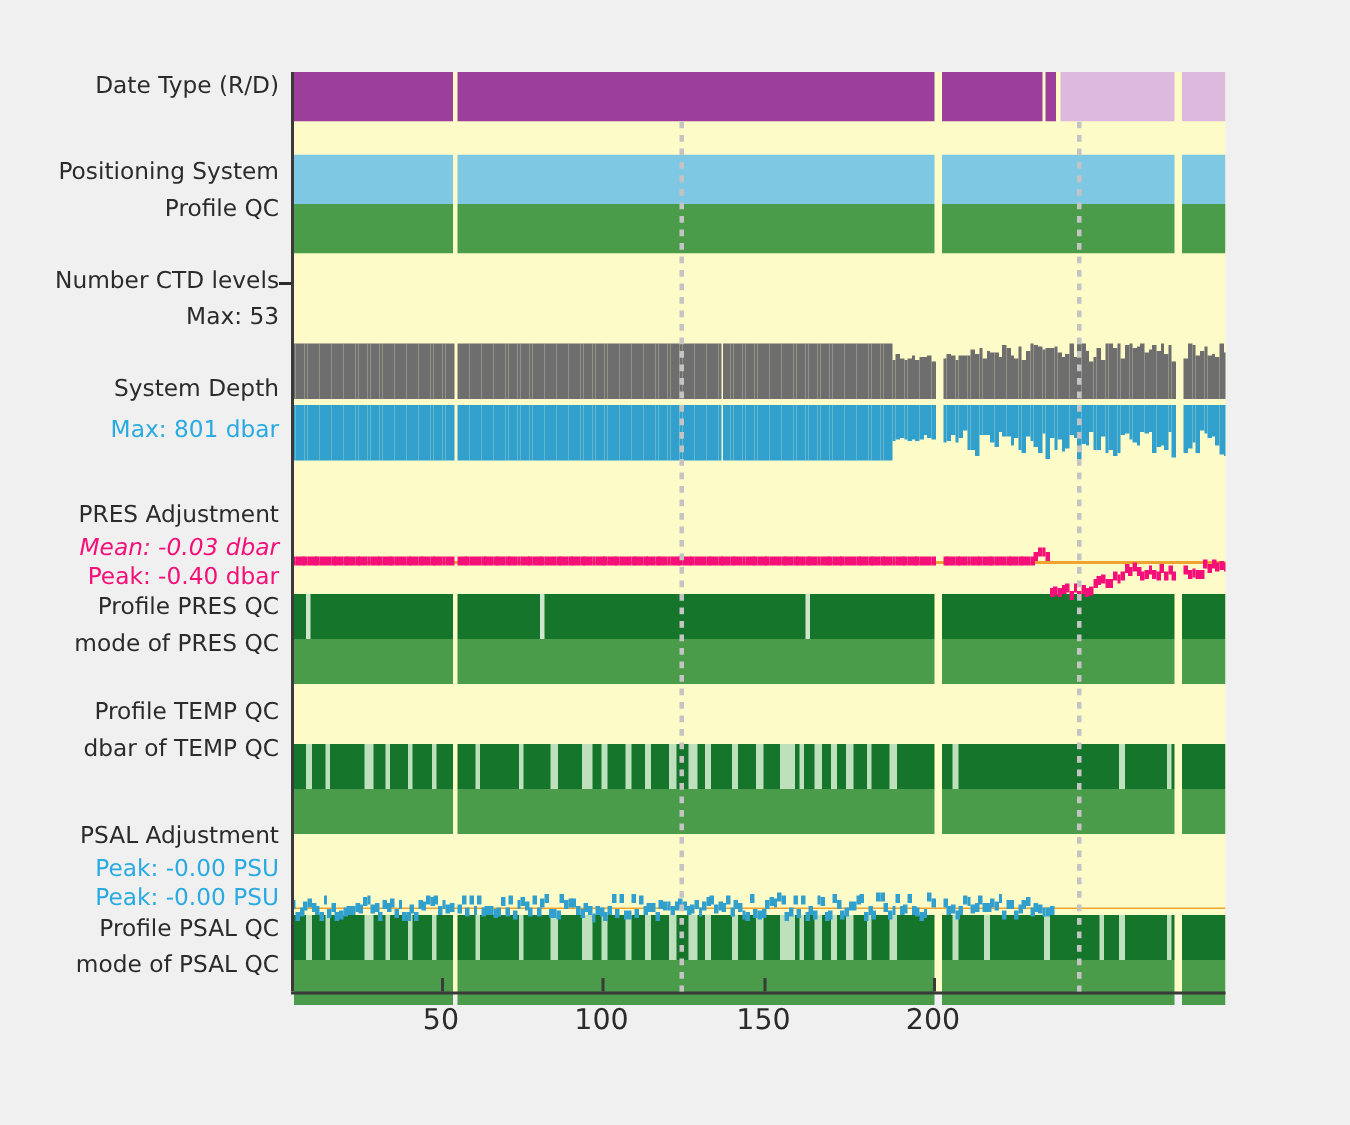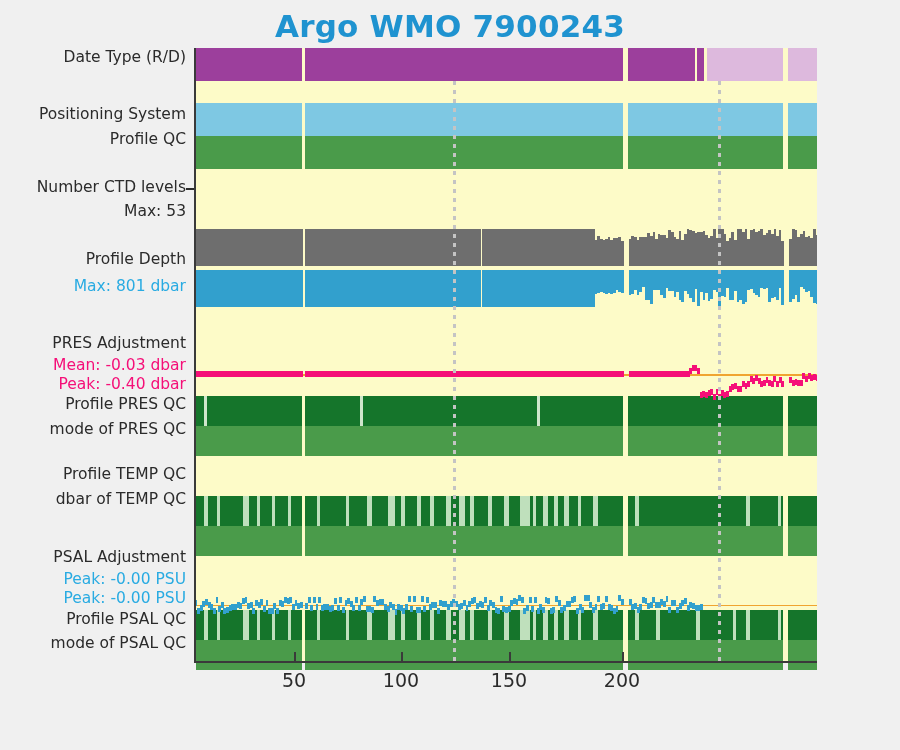--- a/index.html
+++ b/index.html
@@ -83,21 +83,20 @@
     position:absolute;left:88px;top:725px;
     font-size:14.5px;color:#2b2b2b;white-space:nowrap;
   }
   .ctdtick{position:absolute;left:186px;width:8px;height:1.5px;background:#2b2b2b;}
 </style>
 </head>
 <body>
 
 <div id="root">
 
-  <div class="title">Argo WMO 7900243</div>
 
   <div class="plot">
       <div class="band" style="top:0px;height:33px;width:100%;">
         <div class="seg" style="left:0px;width:105.78050847457628px;background:#9c3f9c;"></div>
         <div class="seg" style="left:108.93813559322032px;width:318.3940677966102px;background:#9c3f9c;"></div>
         <div class="seg" style="left:431.54237288135596px;width:67.36271186440672px;background:#9c3f9c;"></div>
         <div class="seg" style="left:501.01016949152546px;width:7.367796610169421px;background:#9c3f9c;"></div>
         <div class="seg" style="left:511.0093220338983px;width:76.30932203389835px;background:#ddb9dd;"></div>
         <div class="seg" style="left:592.0550847457628px;width:28.94491525423723px;background:#ddb9dd;"></div>
       </div>
@@ -1110,24 +1109,24 @@
       <div class="vline" style="left:257px;top:33px;height:580px;"></div>
       <div class="vline" style="left:522px;top:33px;height:580px;"></div>
     </div>
   <div class="axis-bottom"></div>
 
   <div class="lbl" style="top:49px;">Date Type (R/D)</div>
   <div class="lbl" style="top:106px;">Positioning System</div>
   <div class="lbl" style="top:131px;">Profile QC</div>
   <div class="lbl" style="top:179px;">Number CTD levels</div>
   <div class="lbl" style="top:203px;">Max: 53</div>
-  <div class="lbl" style="top:251px;">Profile Depth</div>
+  <div class="lbl" style="top:251px;">System Depth</div>
   <div class="lbl blue" style="top:278px;">Max:  801 dbar</div>
   <div class="lbl" style="top:335px;">PRES Adjustment</div>
-  <div class="lbl pink" style="top:357px;">Mean: -0.03 dbar</div>
+  <div class="lbl pink" style="top:357px;font-style:italic;">Mean: -0.03 dbar</div>
   <div class="lbl pink" style="top:376px;">Peak: -0.40 dbar</div>
   <div class="lbl" style="top:396px;">Profile PRES QC</div>
   <div class="lbl" style="top:421px;">mode of PRES QC</div>
   <div class="lbl" style="top:466px;">Profile TEMP QC</div>
   <div class="lbl" style="top:491px;">dbar of TEMP QC</div>
   <div class="lbl" style="top:549px;">PSAL Adjustment</div>
   <div class="lbl blue" style="top:571px;">Peak: -0.00 PSU</div>
   <div class="lbl blue" style="top:590px;">Peak: -0.00 PSU</div>
   <div class="lbl" style="top:611px;">Profile PSAL QC</div>
   <div class="lbl" style="top:635px;">mode of PSAL QC</div>

